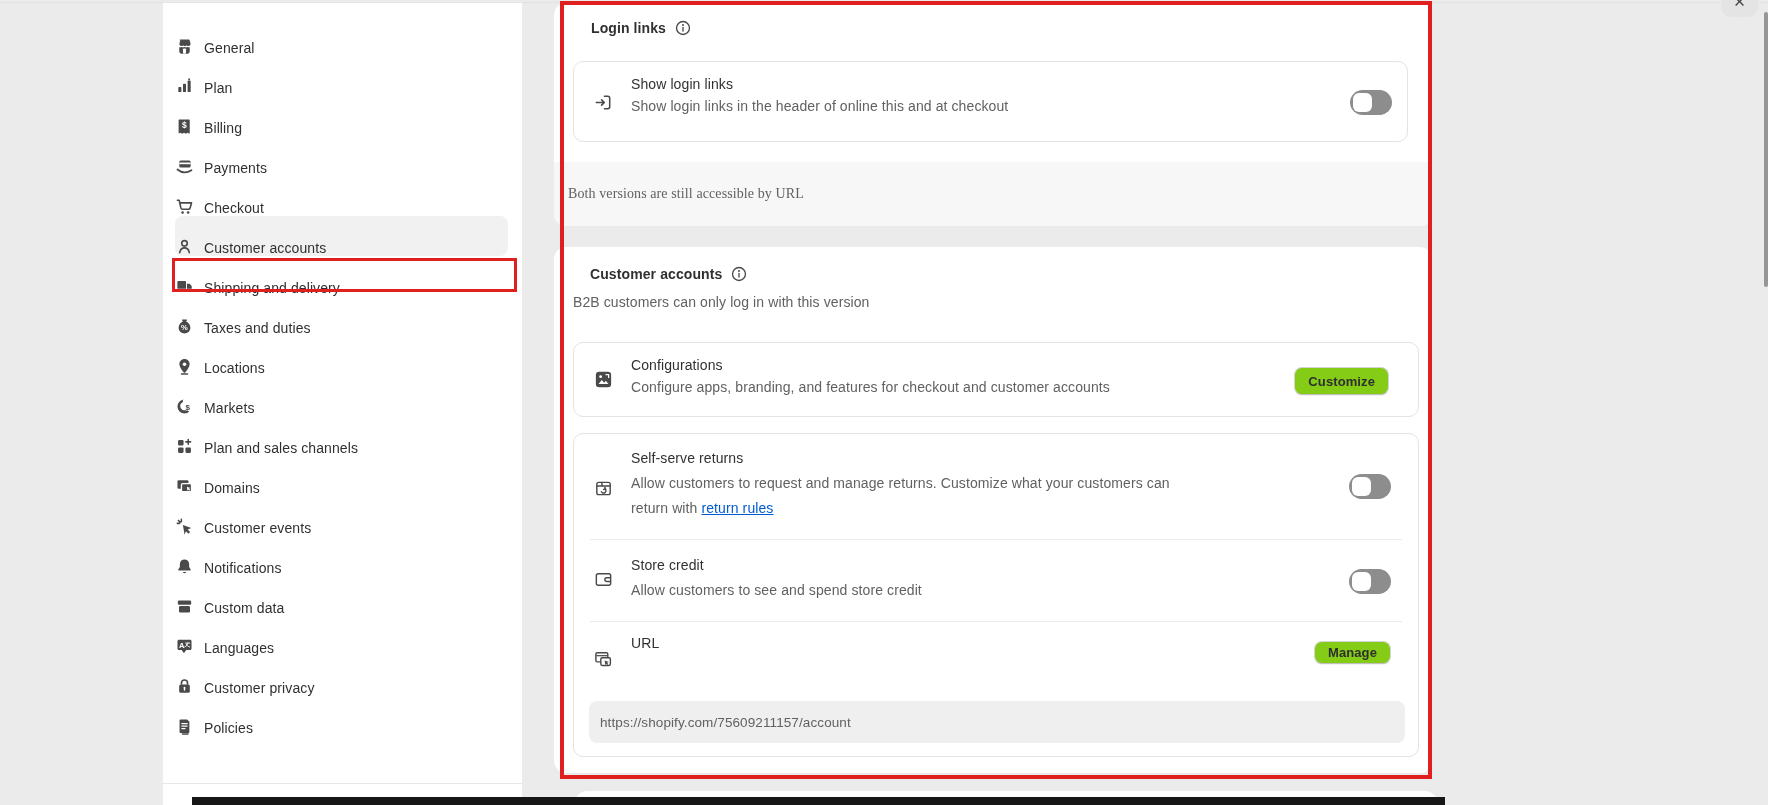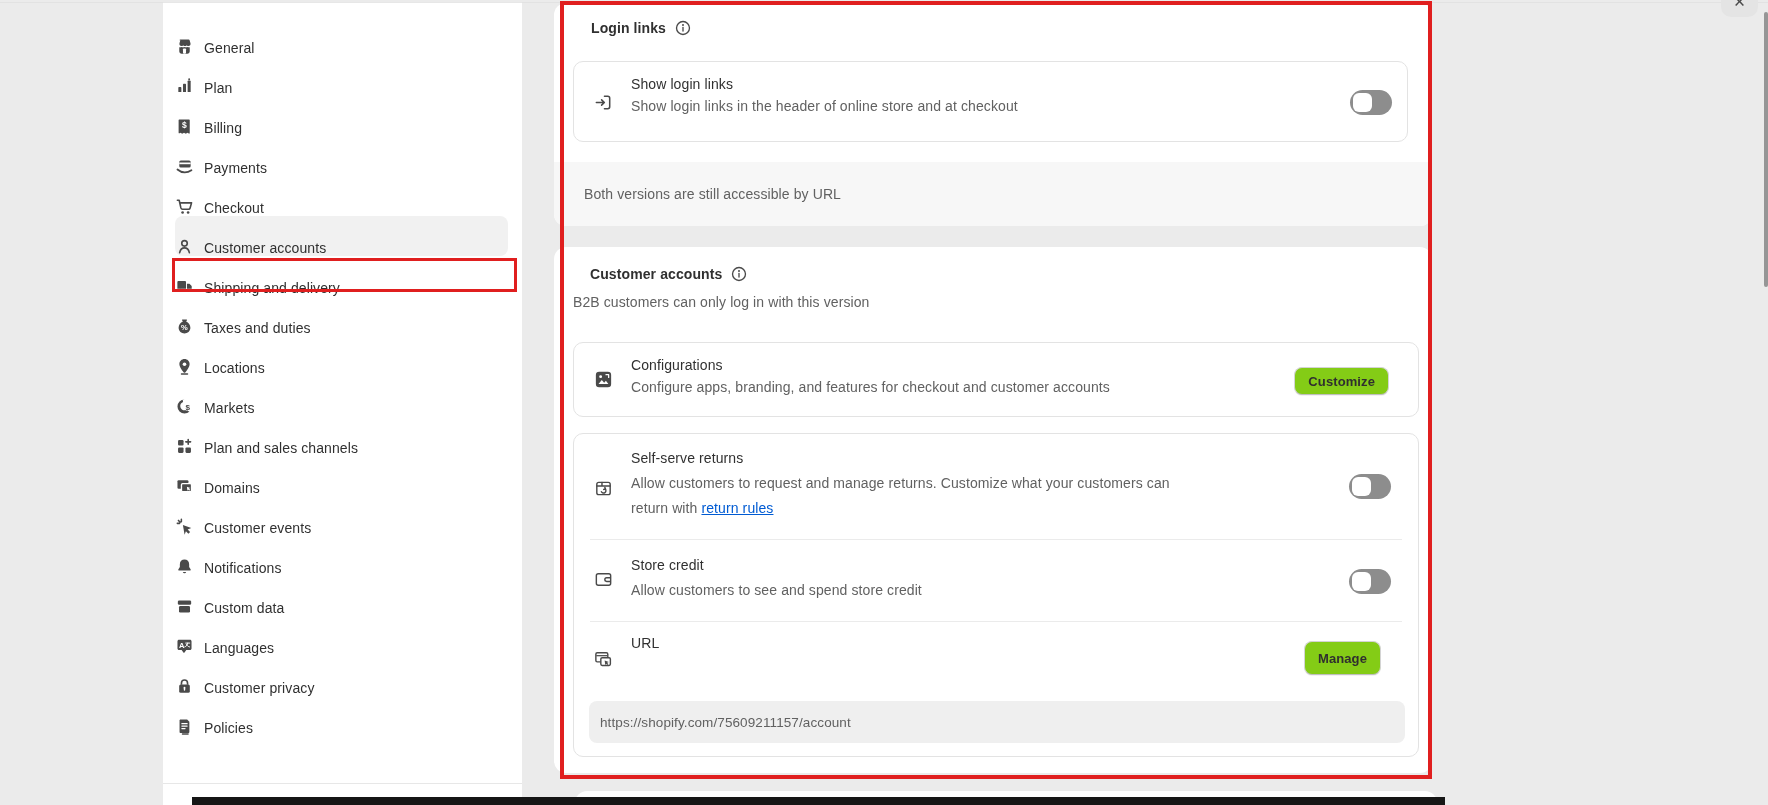--- a/index.html
+++ b/index.html
@@ -33,21 +33,21 @@
   .info-icon svg { width:18px; height:18px; }
 
   .card { position:absolute; border:1px solid #e3e3e3; border-radius:10px; background:#fff; }
   .row-icon { position:absolute; width:21px; height:21px; color:#4a4a4a; }
   .row-icon svg { width:21px; height:21px; }
   .row-title { position:absolute; font-size:14px; color:#303030; letter-spacing:.1px; }
   .row-body { position:absolute; font-size:14px; color:#616161; letter-spacing:.1px; }
   .row-body a { color:#005bd3; font-weight:500; }
 
   .gray-band { position:absolute; left:0; right:0; top:159px; height:64px; background:#f7f7f7; border-radius:0 0 12px 12px; display:flex; align-items:center; }
-  .gray-band span { margin-left:30px; font-size:14px; color:#616161; letter-spacing:.1px; }
+  .gray-band span { margin-left:14px; font-size:14px; color:#616161; letter-spacing:.1px;font-family:Liberation Serif, serif; }
 
   .divider { position:absolute; left:16px; right:16px; border-top:1px solid #ebebeb; }
 
   
   .toggle { position:absolute; width:42px; height:25px; border-radius:13px; background:#8d8d8d; cursor:pointer; }
   .toggle .knob { position:absolute; left:3px; top:3px; width:19px; height:19px; border-radius:6px; background:#fff; }
   .btn { position:absolute; height:28px; padding:0 13px; background:#84cc16; border:1px solid #d4d4d4; border-bottom-color:#bfbfbf;
          border-radius:8px; font-family:inherit; font-size:13px; font-weight:600; color:#302f2f; letter-spacing:.1px;
          box-shadow:0 1px 0 rgba(26,26,26,.06); cursor:pointer; }
   .url-box { position:absolute; left:15px; top:267px; width:816px; height:42px; background:#efefef; border-radius:8px;
@@ -261,21 +261,21 @@
           <circle cx="10" cy="6.7" r=".4" fill="currentColor"></circle>
         </svg>
       </span>
   </div>
   <div class="card" style="left:19px; top:58px; width:835px; height:81px;">
     <span class="row-icon icon" style="left:19px; top:30px;"><svg viewBox="0 0 22 22" fill="none" stroke="currentColor" stroke-width="1.6" stroke-linecap="round" stroke-linejoin="round">
           <path d="M12 4.5h3.5a2 2 0 012 2v9a2 2 0 01-2 2H12"></path>
           <path d="M3.5 11h8.3M9 8.2l2.9 2.8L9 13.8"></path>
         </svg></span>
     <span class="row-title" style="left:57px; top:14px;">Show login links</span>
-    <span class="row-body" style="left:57px; top:36px;">Show login links in the header of online store and at checkout</span>
+    <span class="row-body" style="left:57px; top:36px;">Show login links in the header of online this and at checkout</span>
     <div class="toggle" style="right:15px; top:28px;" role="switch" aria-checked="false">
       <div class="knob"></div>
     </div>
   </div>
   <div class="gray-band">
     <span>Both versions are still accessible by URL</span>
   </div>
 </section>
 
 <section class="panel panel-2">
@@ -332,21 +332,21 @@
 
     <div class="divider" style="top:187px;"></div>
 
     <span class="row-icon icon" style="left:19px; top:215px;"><svg viewBox="0 0 22 22">
           <rect x="3" y="4" width="12.5" height="9.5" rx="1.4" fill="none" stroke="currentColor" stroke-width="1.5"></rect>
           <path d="M3.4 7h11.8" stroke="currentColor" stroke-width="1.3"></path>
           <rect x="8.2" y="9.2" width="10" height="8" rx="1.4" fill="#fff" stroke="currentColor" stroke-width="1.5"></rect>
           <path d="M12.2 12l4.4 1.6-1.9.7 1.4 1.4-1.1 1.1-1.4-1.4-.7 1.9z" fill="currentColor"></path>
         </svg></span>
     <span class="row-title" style="left:57px; top:201px;">URL</span>
-    <button class="btn" style="right:37px; top:207px; height:34px;">Manage</button>
+    <button class="btn" style="right:27px; top:207px; height:23px;">Manage</button>
 
     <div class="url-box">
       <span>https://shopify.com/75609211157/account</span>
     </div>
   </div>
 </section>
 
 <div class="anno anno-sidebar"></div>
 <div class="anno anno-main"></div>
 

